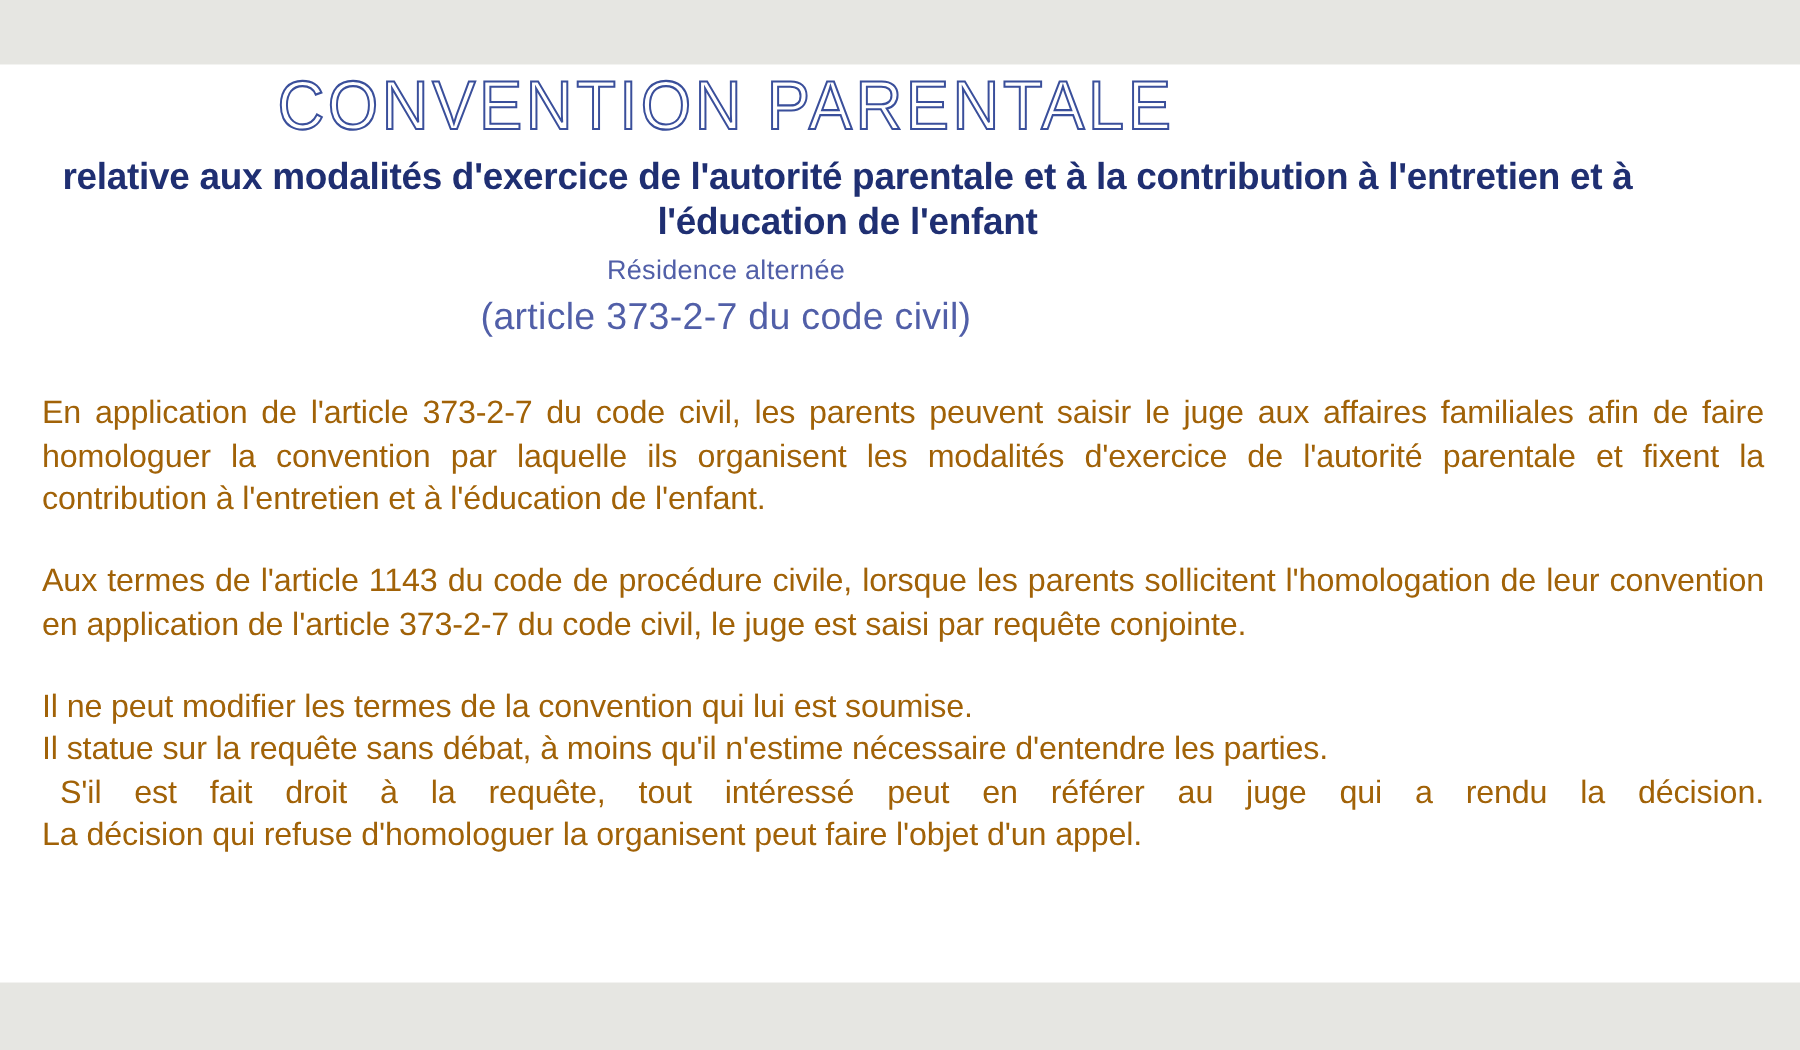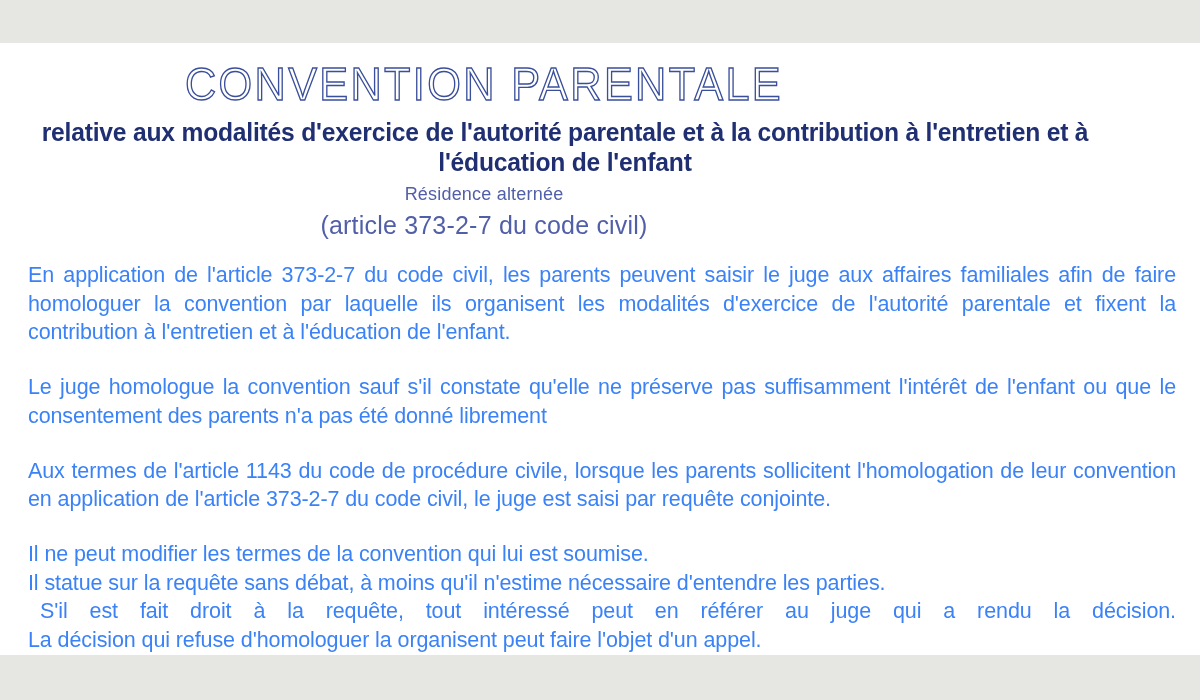--- a/index.html
+++ b/index.html
@@ -40,21 +40,20 @@
     height: 612px;
     background: #ffffff;
     box-sizing: border-box;
     padding: 0;
   }
 
   
   .title-block {
     width: 968px;
     text-align: center;
-    padding-top: 14px;
   }
 
   .doc-title {
     font-family: "Liberation Sans Narrow", "Liberation Sans", sans-serif;
     font-size: 46px;
     line-height: 54px;
     font-weight: 400;
     letter-spacing: 2.5px;
     color: #ffffff;
     -webkit-text-stroke: 1.4px #3a4f9b;
@@ -100,21 +99,21 @@
     position: absolute;
     left: 28px;
     top: 218px;
     width: 1148px;
   }
 
   .para {
     font-family: "Liberation Sans", sans-serif;
     font-size: 21.5px;
     line-height: 28.5px;
-    color: #3b82f6;
+    color: #a16207;
     text-align: justify;
     text-justify: inter-word;
     margin: 0 0 26.5px 0;
     letter-spacing: -0.1px;
   }
   .para:last-child { margin-bottom: 16px; }
 
   .para.block-lines {
     text-align: left;
   }
@@ -147,21 +146,20 @@
 
       <div class="doc-sub2">Résidence alternée</div>
 
       <div class="doc-sub3">(article 373-2-7 du code civil)</div>
     </div>
 
     <div class="body-wrap">
 
       <p class="para">En application de l'article 373-2-7 du code civil, les parents peuvent saisir le juge aux affaires familiales afin de faire homologuer la convention par laquelle ils organisent les modalités d'exercice de l'autorité parentale et fixent la contribution à l'entretien et à l'éducation de l'enfant.</p>
 
-      <p class="para">Le juge homologue la convention sauf s'il constate qu'elle ne préserve pas suffisamment l'intérêt de l'enfant ou que le consentement des parents n'a pas été donné librement</p>
 
       <p class="para">Aux termes de l'article 1143 du code de procédure civile, lorsque les parents sollicitent l'homologation de leur convention en application de l'article 373-2-7 du code civil, le juge est saisi par requête conjointe.</p>
 
       <p class="para block-lines">
         <span class="line">Il ne peut modifier les termes de la convention qui lui est soumise.</span>
         <span class="line">Il statue sur la requête sans débat, à moins qu'il n'estime nécessaire d'entendre les parties.</span>
         <span class="line justified">S'il est fait droit à la requête, tout intéressé peut en référer au juge qui a rendu la décision.</span>
         <span class="line">La décision qui refuse d'homologuer la organisent peut faire l'objet d'un appel.</span>
       </p>
 

